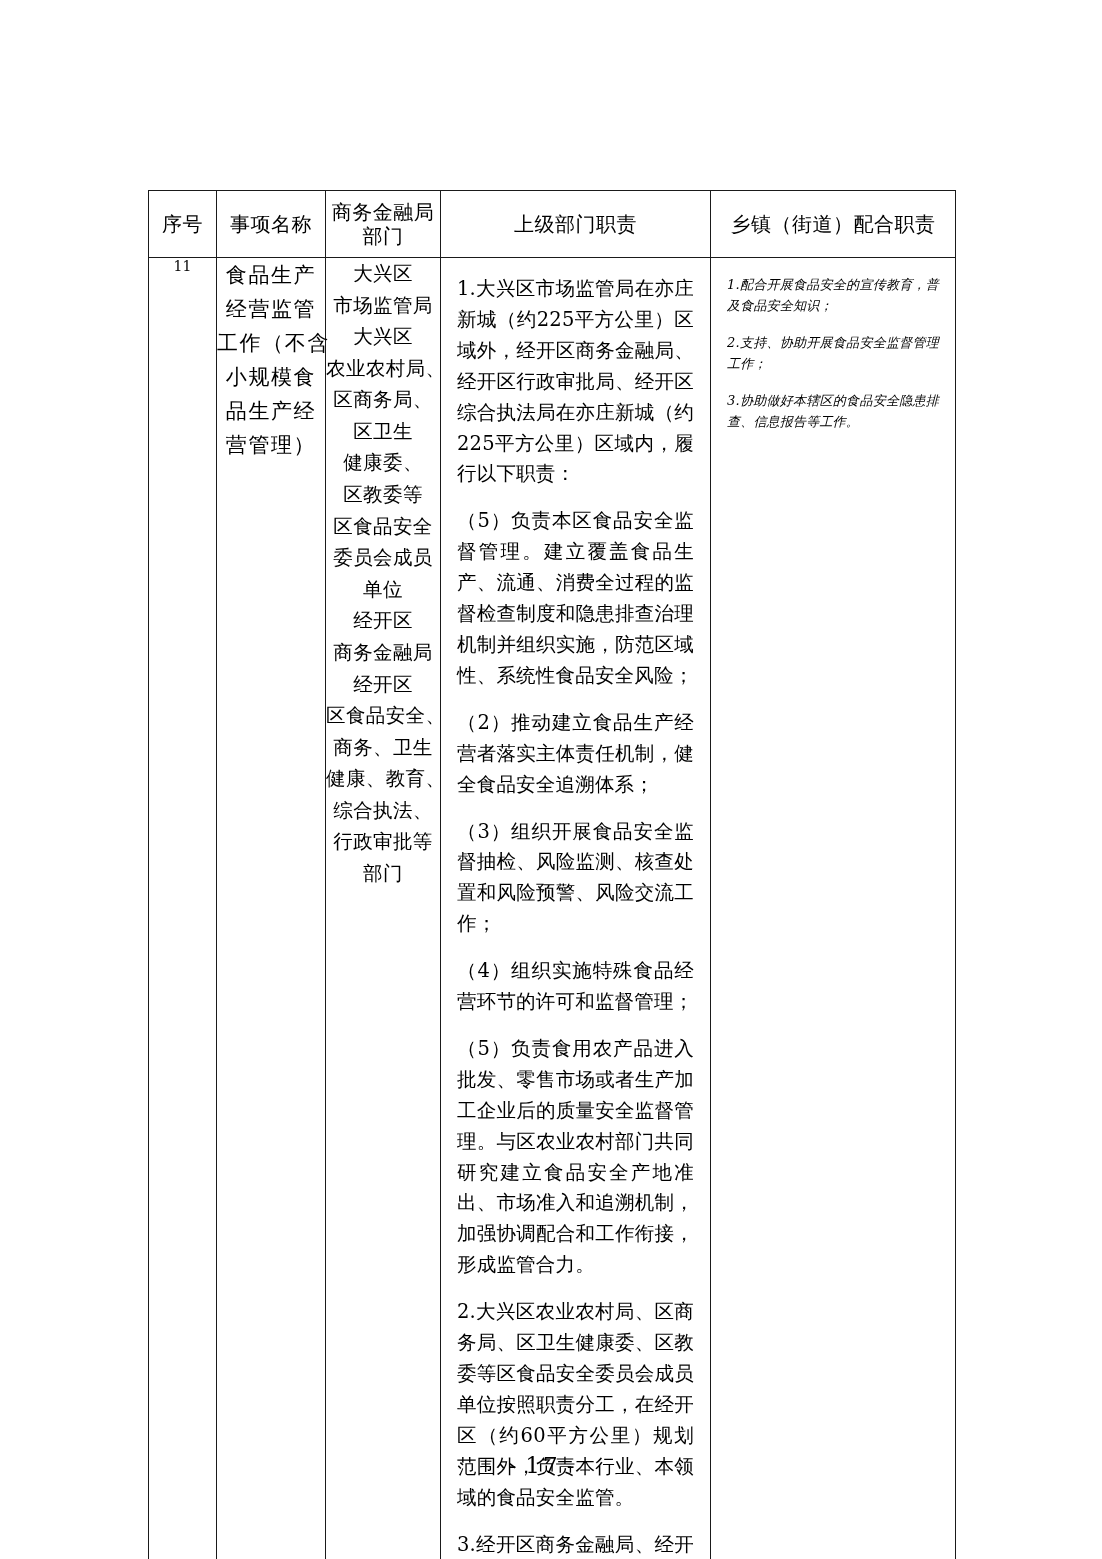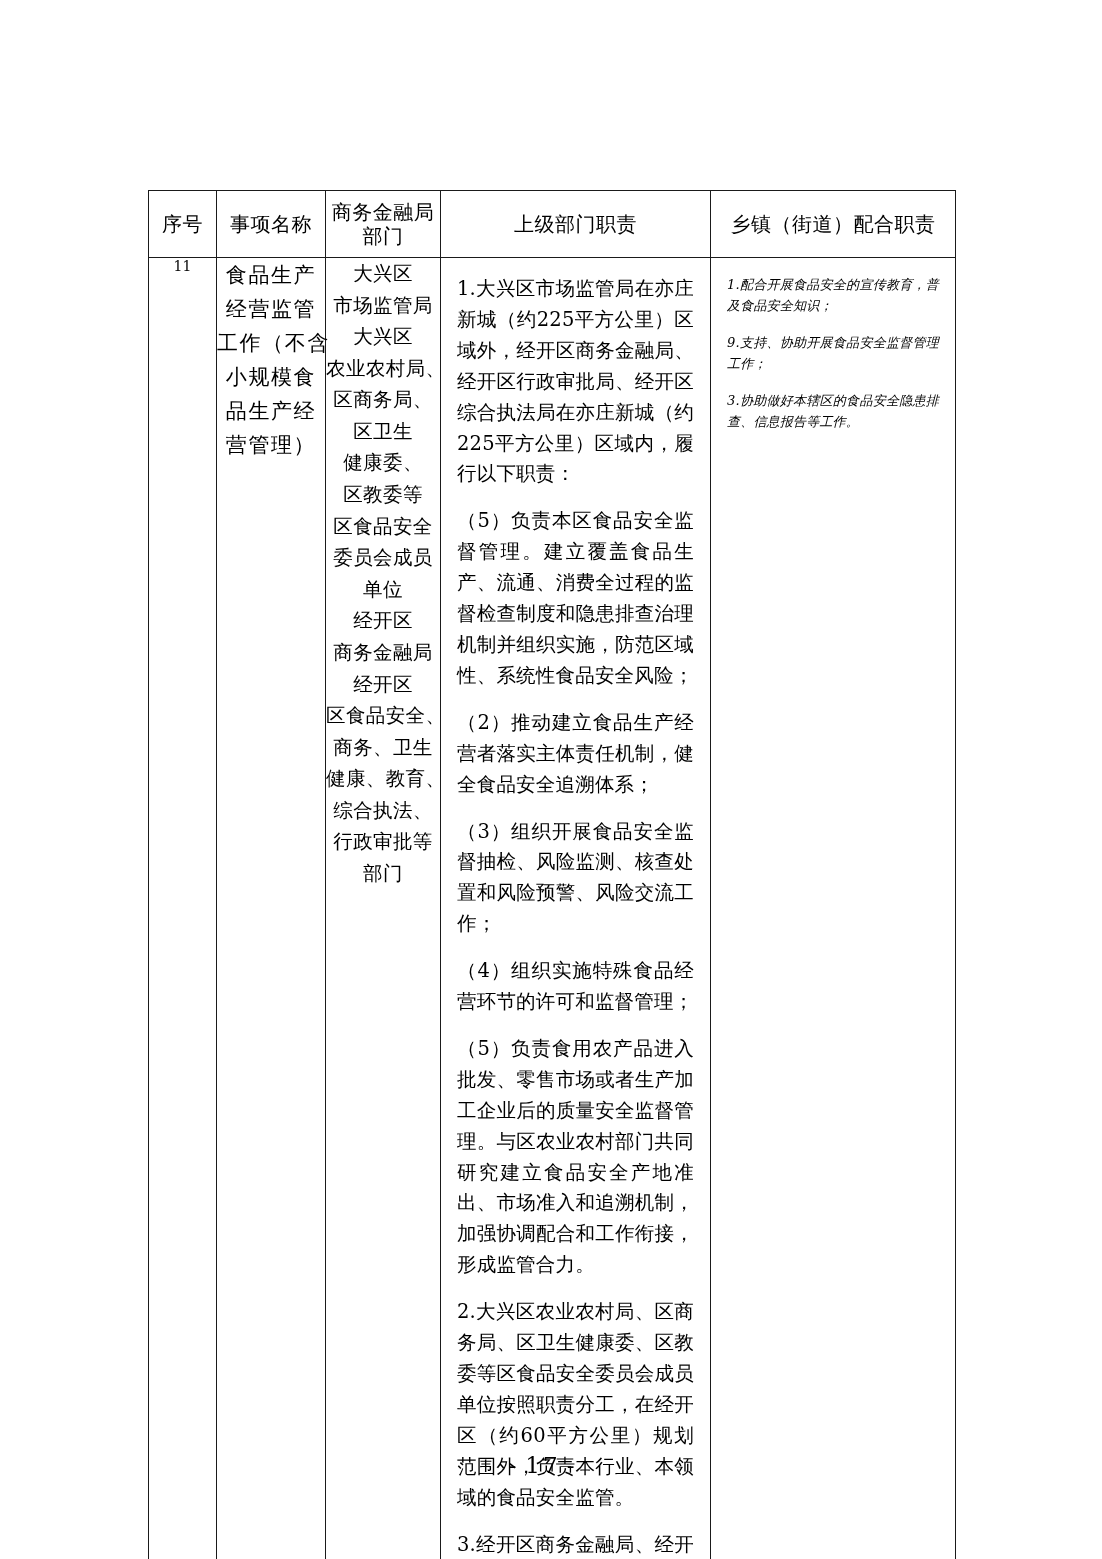--- a/index.html
+++ b/index.html
@@ -192,21 +192,21 @@
           <p class="para">（2）推动建立食品生产经营者落实主体责任机制，健全食品安全追溯体系；</p>
           <p class="para">（3）组织开展食品安全监督抽检、风险监测、核查处置和风险预警、风险交流工作；</p>
           <p class="para">（4）组织实施特殊食品经营环节的许可和监督管理；</p>
           <p class="para">（5）负责食用农产品进入批发、零售市场或者生产加工企业后的质量安全监督管理。与区农业农村部门共同研究建立食品安全产地准出、市场准入和追溯机制，加强协调配合和工作衔接，形成监管合力。</p>
           <p class="para">2.大兴区农业农村局、区商务局、区卫生健康委、区教委等区食品安全委员会成员单位按照职责分工，在经开区（约60平方公里）规划范围外，负责本行业、本领域的食品安全监管。</p>
           <p class="para">3.经开区商务金融局、经开区农业农村、商务、卫生健康、教育等部门，按照职责分工，在经开区（约60平方公里）规划范围内，负责本行业、本领域的食品安全监管。</p>
         </td>
 
         <td class="cell-town">
           <p class="para">1.配合开展食品安全的宣传教育，普及食品安全知识；</p>
-          <p class="para">9.支持、协助开展食品安全监督管理工作；</p>
+          <p class="para">2.支持、协助开展食品安全监督管理工作；</p>
           <p class="para">3.协助做好本辖区的食品安全隐患排查、信息报告等工作。</p>
         </td>
       </tr>
     </tbody>
   </table>
 
   <div class="footer">
     <span>-</span><span class="pnum">17</span><span>-</span>
   </div>
 

